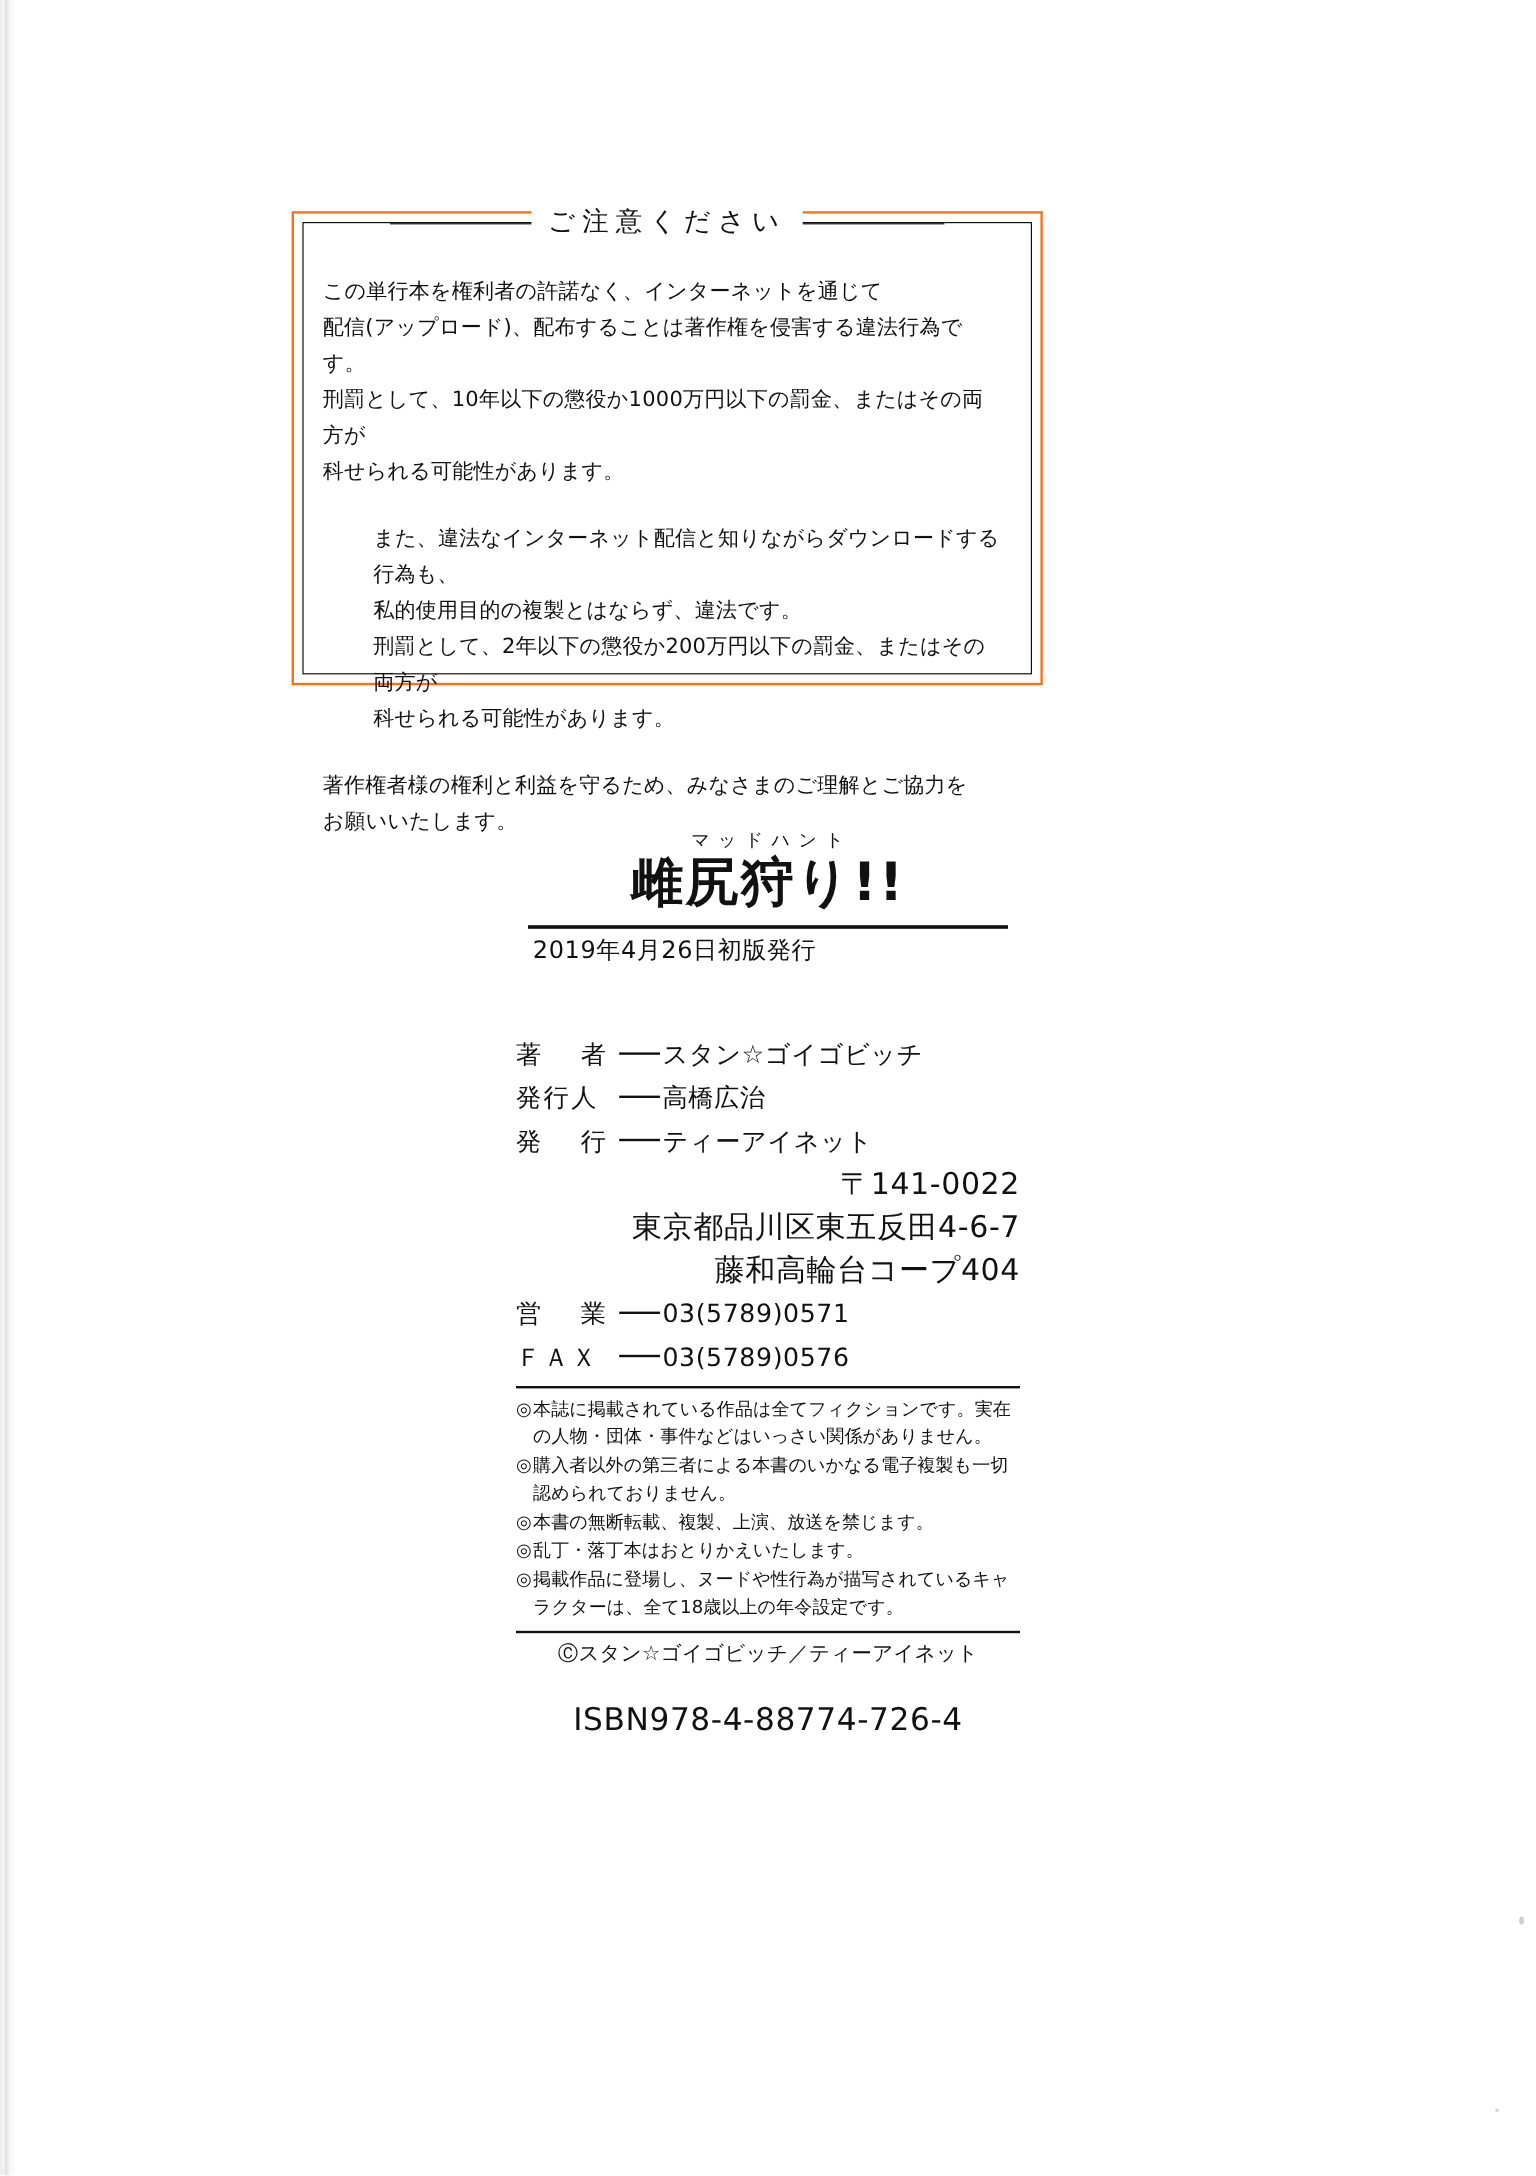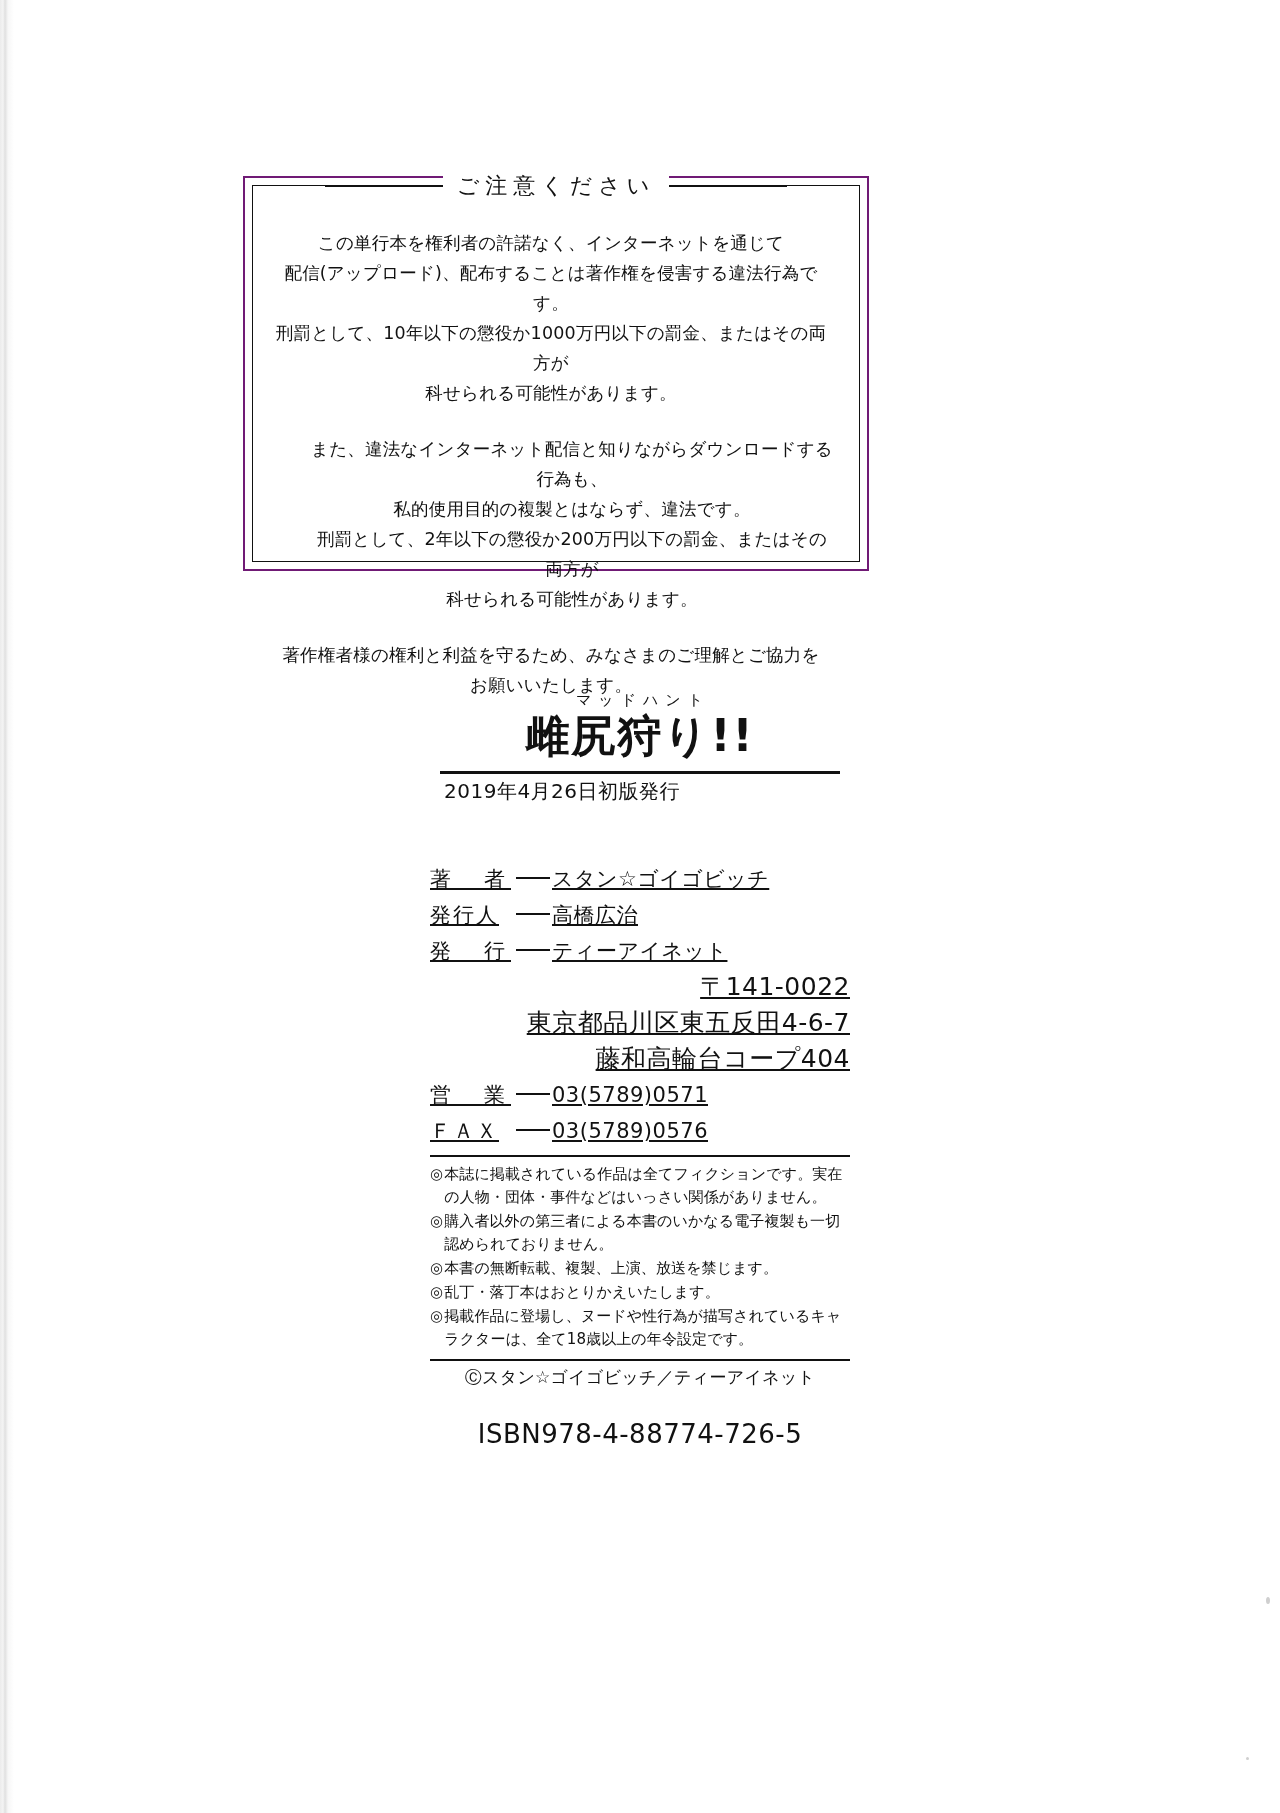--- a/index.html
+++ b/index.html
@@ -33,23 +33,22 @@
     border-radius: 50%;
   }
 
   
   .notice-box {
     position: absolute;
     left: 243px;
     top: 176px;
     width: 626px;
     height: 395px;
-    border: 2px solid #701a75;
+    border: 2px solid #f97316;
     box-sizing: border-box;
-    text-align: center;
   }
   .notice-inner {
     position: absolute;
     left: 7px;
     top: 7px;
     right: 7px;
     bottom: 7px;
     border: 1px solid #111;
     box-sizing: border-box;
   }
@@ -136,21 +135,20 @@
     padding-left: 4px;
     letter-spacing: .5px;
   }
 
   .credits {
     width: 420px;
     margin: 56px auto 0 auto;
     font-family: "DejaVu Sans", "Liberation Sans", sans-serif;
     font-size: 21px;
     line-height: 36px;
-    text-decoration: underline;
   }
   .credit-row {
     display: flex;
     align-items: baseline;
     white-space: nowrap;
   }
   .credit-label {
     display: inline-block;
     width: 86px;
     letter-spacing: 6px;
@@ -317,14 +315,14 @@
     <div class="note">
       <span class="mark">◎</span>
       <span class="txt">掲載作品に登場し、ヌードや性行為が描写されているキャラクターは、全て18歳以上の年令設定です。</span>
     </div>
   </div>
 
   <div class="rule-bottom"></div>
 
   <div class="copyright">Ⓒスタン☆ゴイゴビッチ／ティーアイネット</div>
 
-  <div class="isbn">ISBN978-4-88774-726-5</div>
+  <div class="isbn">ISBN978-4-88774-726-4</div>
 </div>
 
 </body></html>

